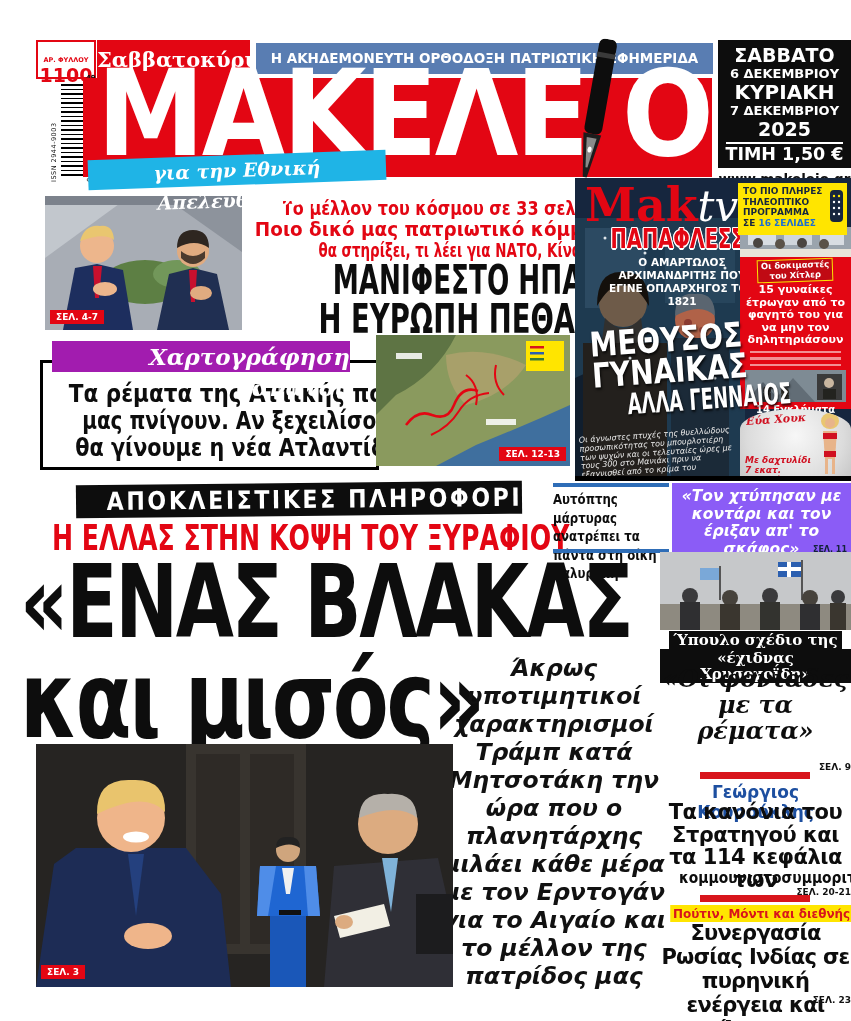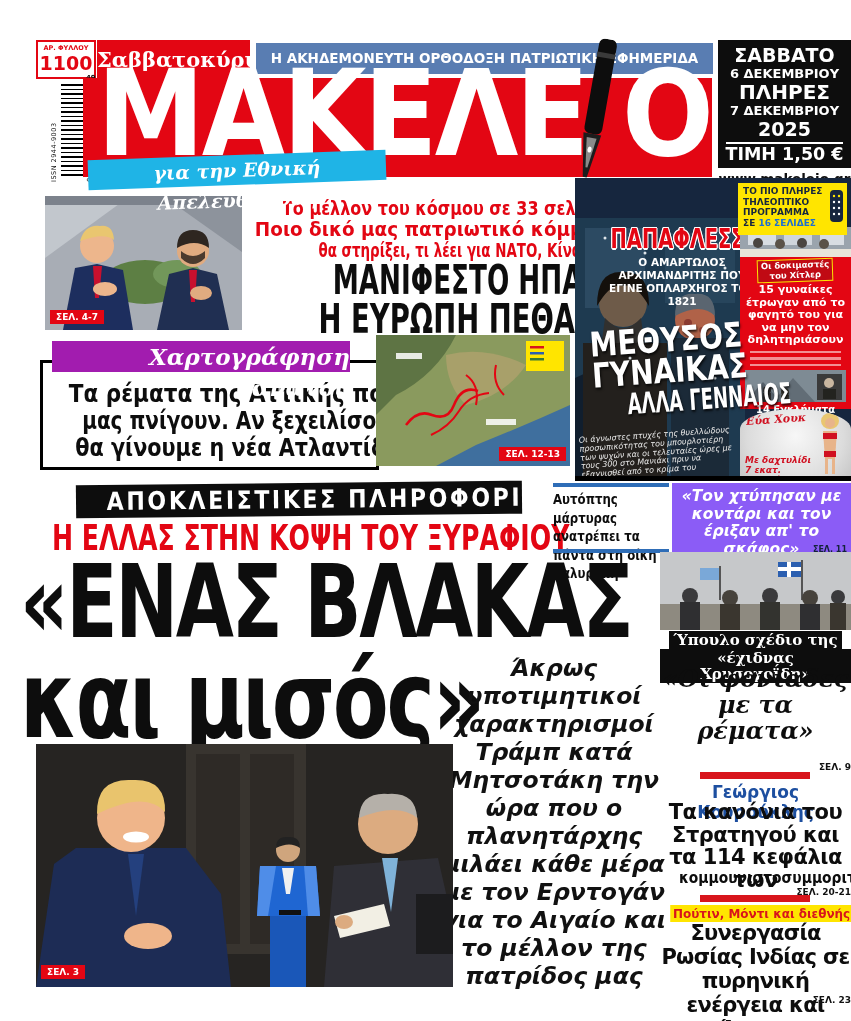--- a/index.html
+++ b/index.html
@@ -8,21 +8,21 @@
   .abs{position:absolute;}
   .nw{white-space:nowrap;}
   .sx{display:inline-block;transform-origin:0 0;}
   .sxc{display:inline-block;transform-origin:50% 0;}
   .ctr{text-align:center;}
   svg{display:block;}
 
   
   .issue-box{left:36px;top:40px;width:56px;height:35px;border:2px solid #e30613;color:#e30613;
              text-align:center;font-weight:bold;}
-  .issue-label{font-size:6.5px;line-height:9px;display:block;margin-top:2px;}
+  .issue-label{font-size:6.5px;line-height:9px;display:block;margin-top:14px;}
   .issue-number{font-size:19px;line-height:20px;display:block;}
   .weekend-box{left:97px;top:40px;width:153px;height:39px;background:#e30613;color:#fff;
                font-family:"DejaVu Serif",serif;font-weight:bold;font-size:21px;line-height:39px;text-align:center;}
   .tagline-box{left:256px;top:43px;width:457px;height:31px;background:#597db2;color:#fff;
                font-weight:bold;font-size:13.5px;line-height:31px;text-align:center;}
   .date-box{left:718px;top:40px;width:133px;height:128px;background:#0d0d0d;color:#fff;
             text-align:center;font-weight:bold;padding-top:5px;box-sizing:border-box;}
   .d1{font-size:19px;line-height:21px;}
   .d2{font-size:13px;line-height:15px;}
   .d3{font-size:20px;line-height:22px;}
@@ -161,21 +161,21 @@
 
   <div class="abs issue-box">
     <span class="issue-label">ΑΡ. ΦΥΛΛΟΥ</span>
     <span class="issue-number">1100</span>
   </div>
   <div class="abs weekend-box">Σαββατοκύριακο</div>
   <div class="abs tagline-box">Η ΑΚΗΔΕΜΟΝΕΥΤΗ ΟΡΘΟΔΟΞΗ ΠΑΤΡΙΩΤΙΚΗ ΕΦΗΜΕΡΙΔΑ ΟΛΩΝ ΤΩΝ ΕΛΛΗΝΩΝ</div>
   <div class="abs date-box">
     <div class="d1">ΣΑΒΒΑΤΟ</div>
     <div class="d2">6 ΔΕΚΕΜΒΡΙΟΥ</div>
-    <div class="d3">ΠΛΗΡΕΣ</div>
+    <div class="d3">ΚΥΡΙΑΚΗ</div>
     <div class="d2">7 ΔΕΚΕΜΒΡΙΟΥ</div>
     <div class="d4">2025</div>
     <div class="price-rule"></div>
     <div class="d5">ΤΙΜΗ 1,50 €</div>
   </div>
   <div class="abs website">www.makeleio.gr</div>
 
   <div class="abs barcode">
     <span class="bc-issn">ISSN 2944-9003</span>
     <span class="bc-code">49</span>
@@ -246,20 +246,21 @@
       <circle cx="113" cy="145" r="4" fill="#8a3a30"></circle>
       <circle cx="127" cy="152" r="3" fill="#8a3a30"></circle>
       <rect x="96" y="160" width="58" height="143" fill="#1b2a38"></rect>
       <circle cx="30" cy="60" r="1.5" fill="#dfe6ea"></circle>
         <circle cx="70" cy="75" r="1.5" fill="#dfe6ea"></circle>
       <circle cx="110" cy="58" r="1.5" fill="#dfe6ea"></circle>
         <circle cx="150" cy="90" r="1.5" fill="#dfe6ea"></circle>
       <circle cx="55" cy="180" r="1.5" fill="#dfe6ea"></circle>
         <circle cx="140" cy="200" r="1.5" fill="#dfe6ea"></circle>
     </svg>
+    <div class="mk-logo nw"><span>Mak</span><span class="tv">tv</span></div>
     <div class="mk-promo">
       <div>ΤΟ ΠΙΟ ΠΛΗΡΕΣ</div>
       <div>ΤΗΛΕΟΠΤΙΚΟ</div>
       <div>ΠΡΟΓΡΑΜΜΑ</div>
       <div><span>ΣΕ </span><span class="hl">16 ΣΕΛΙΔΕΣ</span></div>
       <span class="mk-remote">
         <svg width="15" height="34" viewBox="0 0 15 34">
           <rect x="1" y="1" width="13" height="32" rx="4" fill="#16263e"></rect>
           <circle cx="5" cy="7" r="1.2" fill="#ffe500"></circle>
             <circle cx="10" cy="7" r="1.2" fill="#ffe500"></circle>

